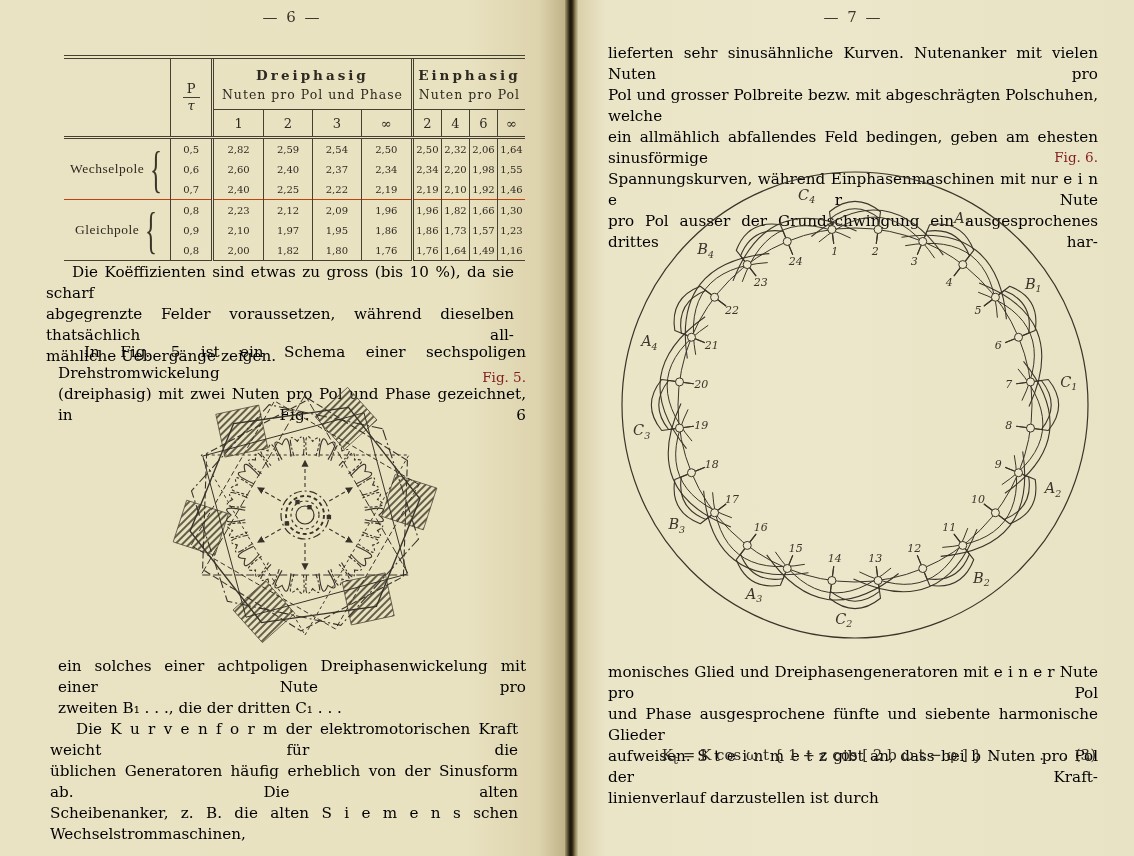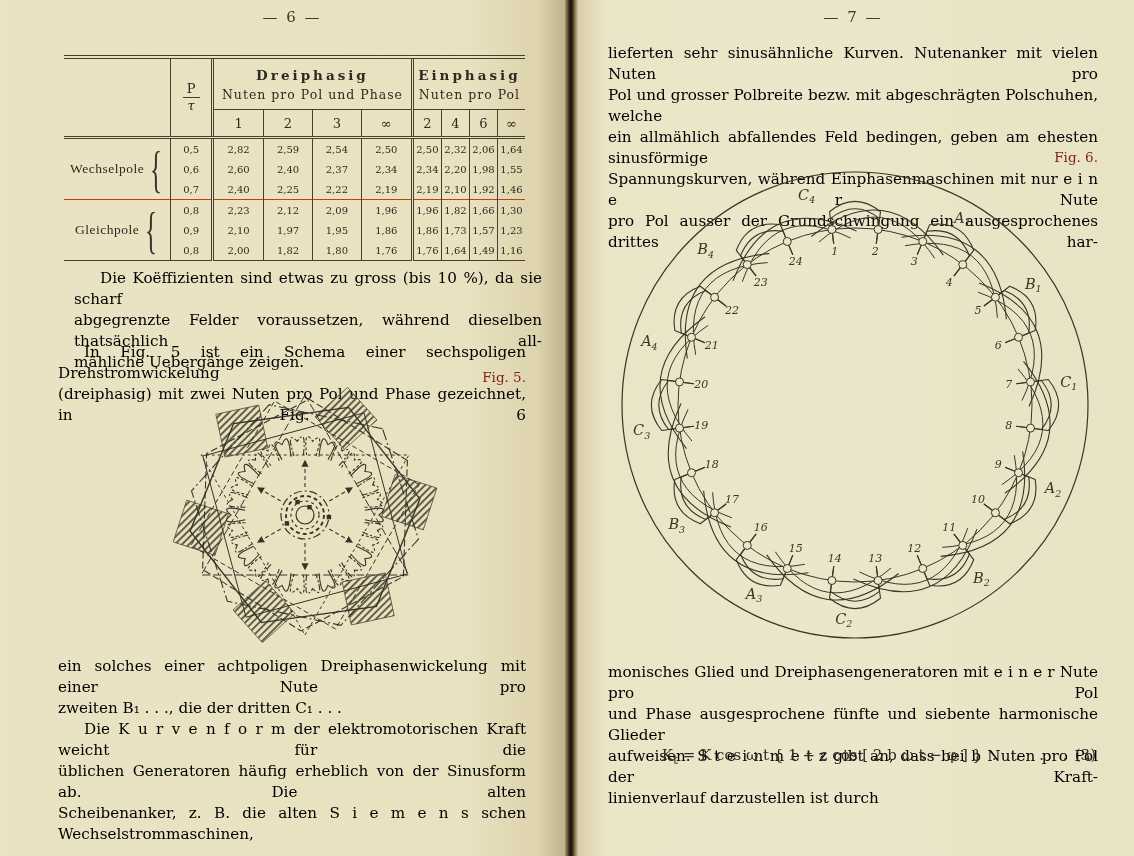--- a/index.html
+++ b/index.html
@@ -159,21 +159,21 @@
             <td class="val v1">1,76</td>
             <td class="val v2">1,76</td>
             <td class="val v1">1,64</td>
             <td class="val v1">1,49</td>
             <td class="val v1">1,16</td>
           </tr>
         </tbody>
       </table>
   </div>
 
-  <div class="abs para" style="left:74px;top:262px;width:468px;margin-top:6px;">
+  <div class="abs para" style="left:46px;top:262px;width:468px;">
       <div class="tline tindent">Die Koëffizienten sind etwas zu gross (bis 10 %), da sie scharf</div>
       <div class="tline">abgegrenzte Felder voraussetzen, während dieselben thatsächlich all-</div>
       <div class="tline tlast">mähliche Uebergänge zeigen.</div>
     </div>
   <div class="abs para" style="left:58px;top:326px;width:468px;margin-top:16px;">
       <div class="tline tindent">In Fig. 5 ist ein Schema einer sechspoligen Drehstromwickelung</div>
       <div class="tline">(dreiphasig) mit zwei Nuten pro Pol und Phase gezeichnet, in Fig. 6</div>
     </div>
 
   <div class="abs figcap" style="left:58px;top:369px;width:468px;">Fig. 5.</div>
@@ -242,21 +242,21 @@
       <rect x="145.3" y="115.80961894323342" width="4.4" height="4.4" fill="#38332a"></rect>
       <rect x="134.673844259267" y="137.252365234814" width="4.4" height="4.4" fill="#38332a"></rect>
       <rect x="176.7086727542019" y="130.8917378259438" width="4.4" height="4.4" fill="#38332a"></rect>
       <rect x="157.3" y="121.00577136594005" width="4.4" height="4.4" fill="#38332a"></rect>
     </svg>
 
   <div class="abs para" style="left:58px;top:656px;width:468px;">
       <div class="tline">ein solches einer achtpoligen Dreiphasenwickelung mit einer Nute pro</div>
       <div class="tline tlast">zweiten B₁ . . ., die der dritten C₁ . . .</div>
     </div>
-  <div class="abs para" style="left:58px;top:719px;width:468px;">
+  <div class="abs para" style="left:50px;top:719px;width:468px;">
       <div class="tline tindent">Die K u r v e n f o r m der elektromotorischen Kraft weicht für die</div>
       <div class="tline">üblichen Generatoren häufig erheblich von der Sinusform ab. Die alten</div>
       <div class="tline">Scheibenanker, z. B. die alten S i e m e n s schen Wechselstrommaschinen,</div>
     </div>
 
   <div class="abs pghead" style="left:608px;top:8px;width:490px;">— 7 —</div>
 
   <div class="abs para" style="left:608px;top:43px;width:490px;">
       <div class="tline">lieferten sehr sinusähnliche Kurven. Nutenanker mit vielen Nuten pro</div>
       <div class="tline">Pol und grosser Polbreite bezw. mit abgeschrägten Polschuhen, welche</div>

